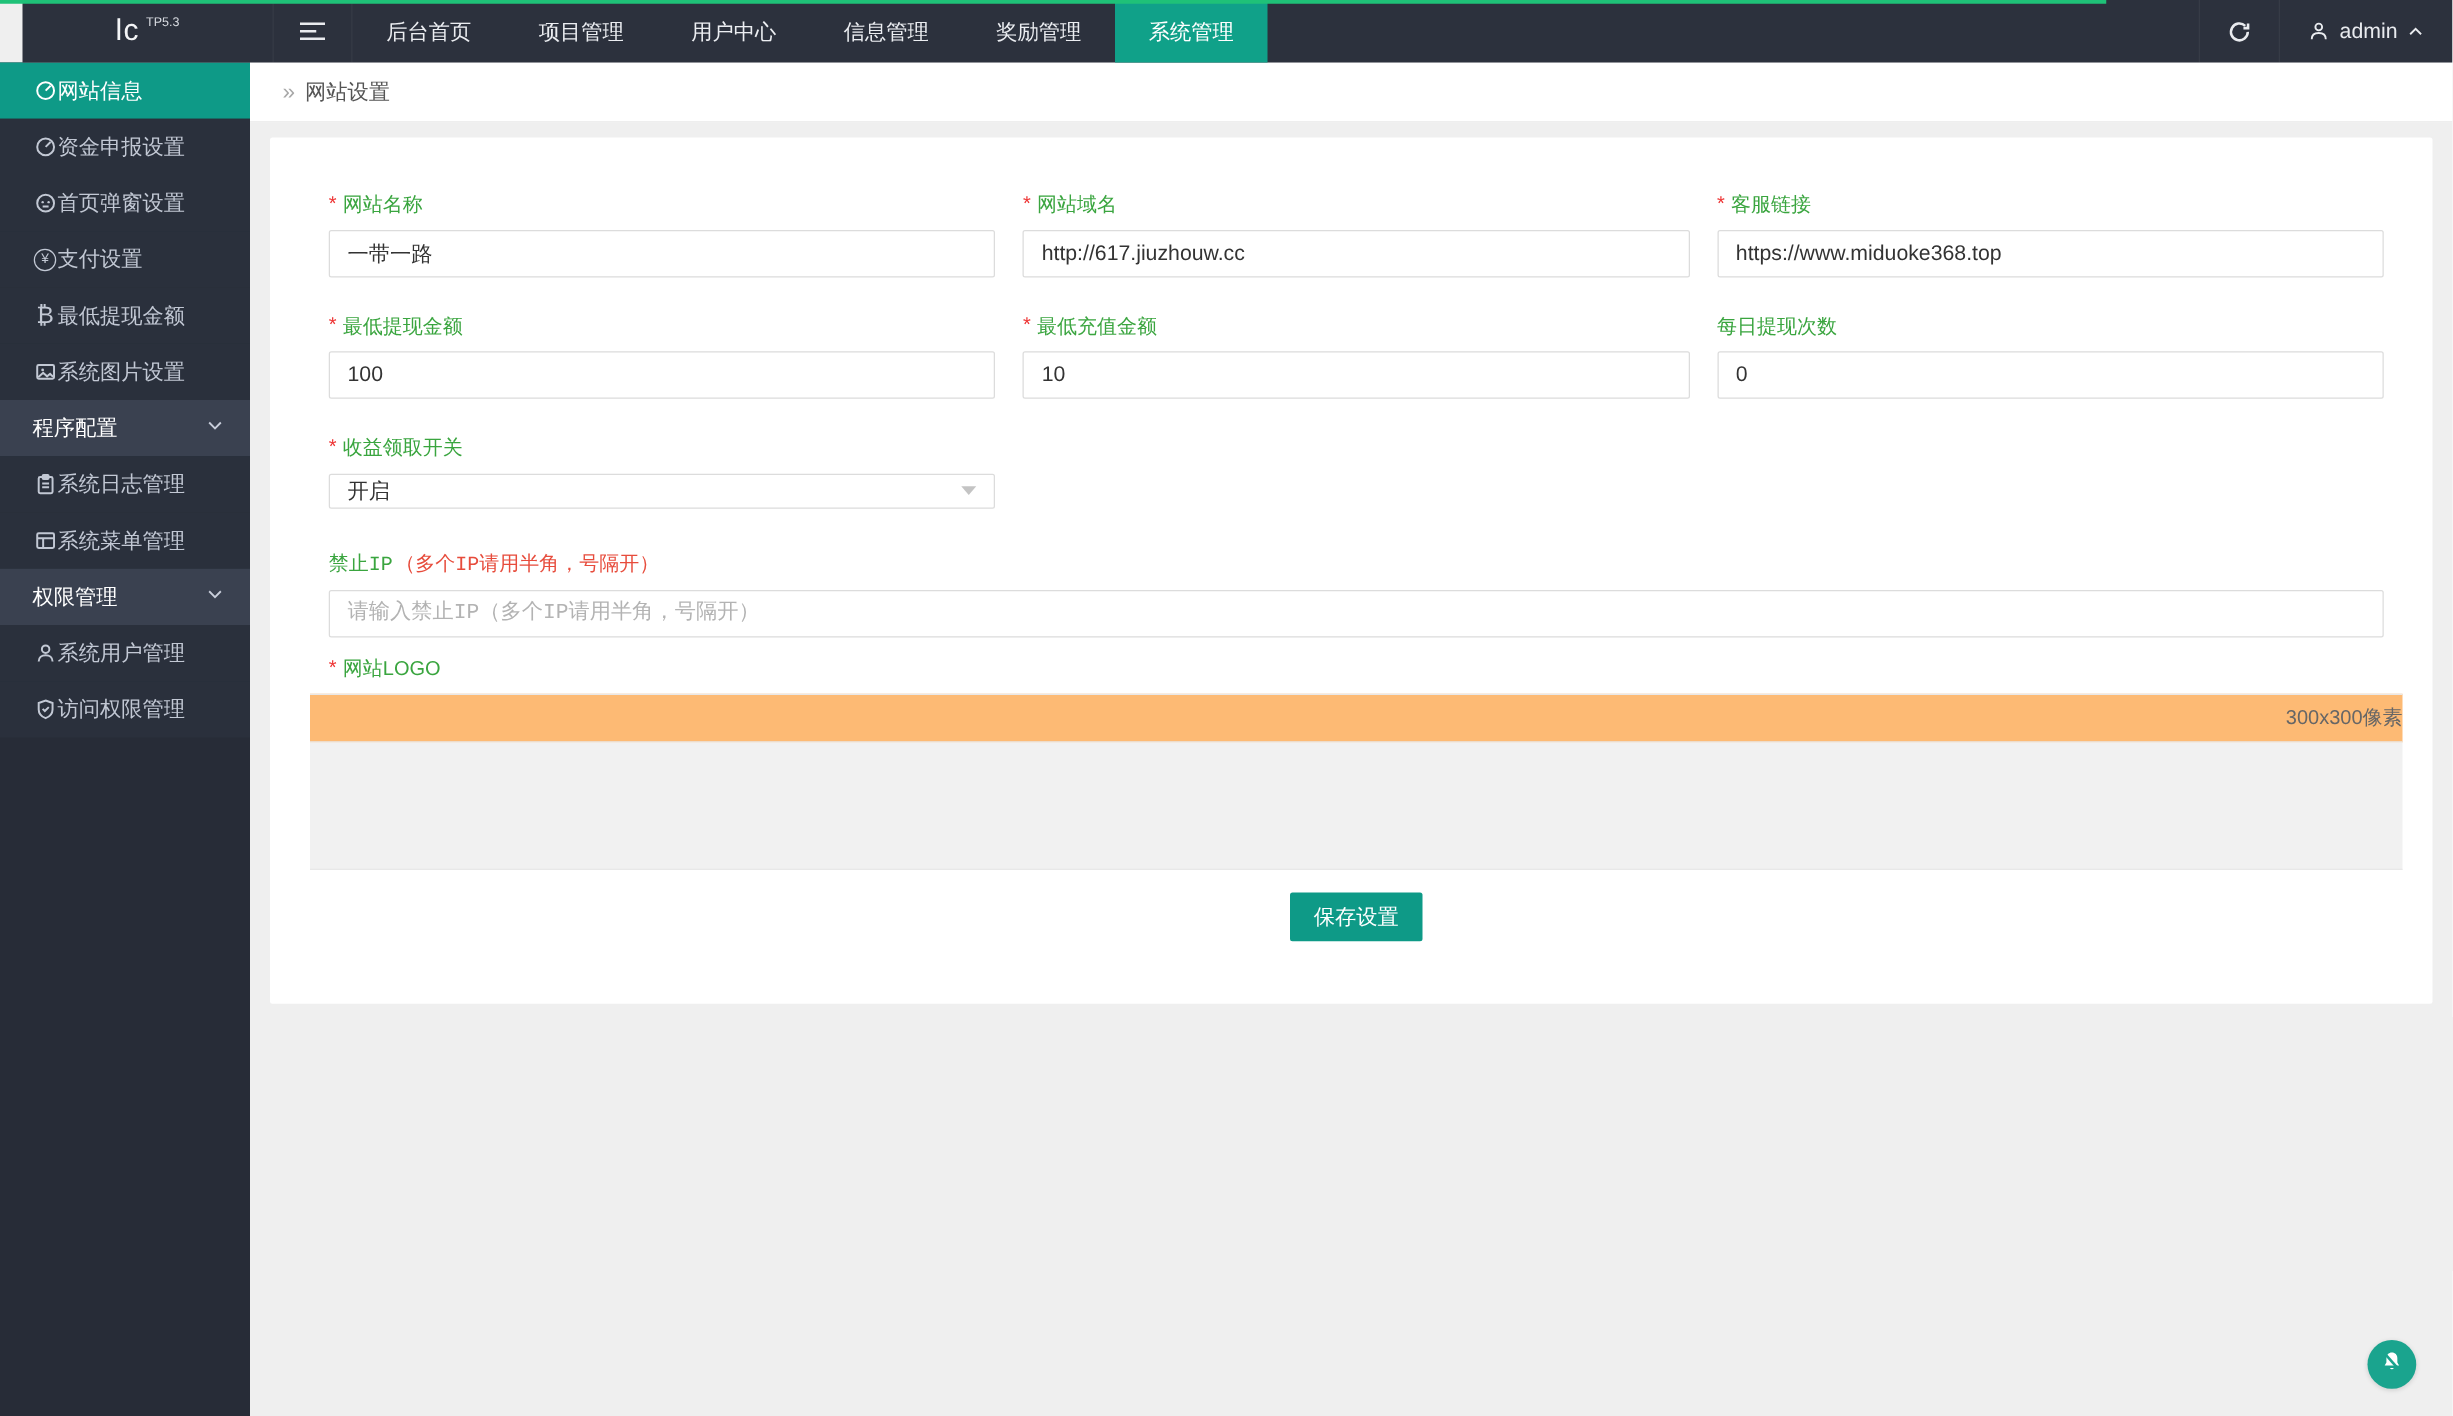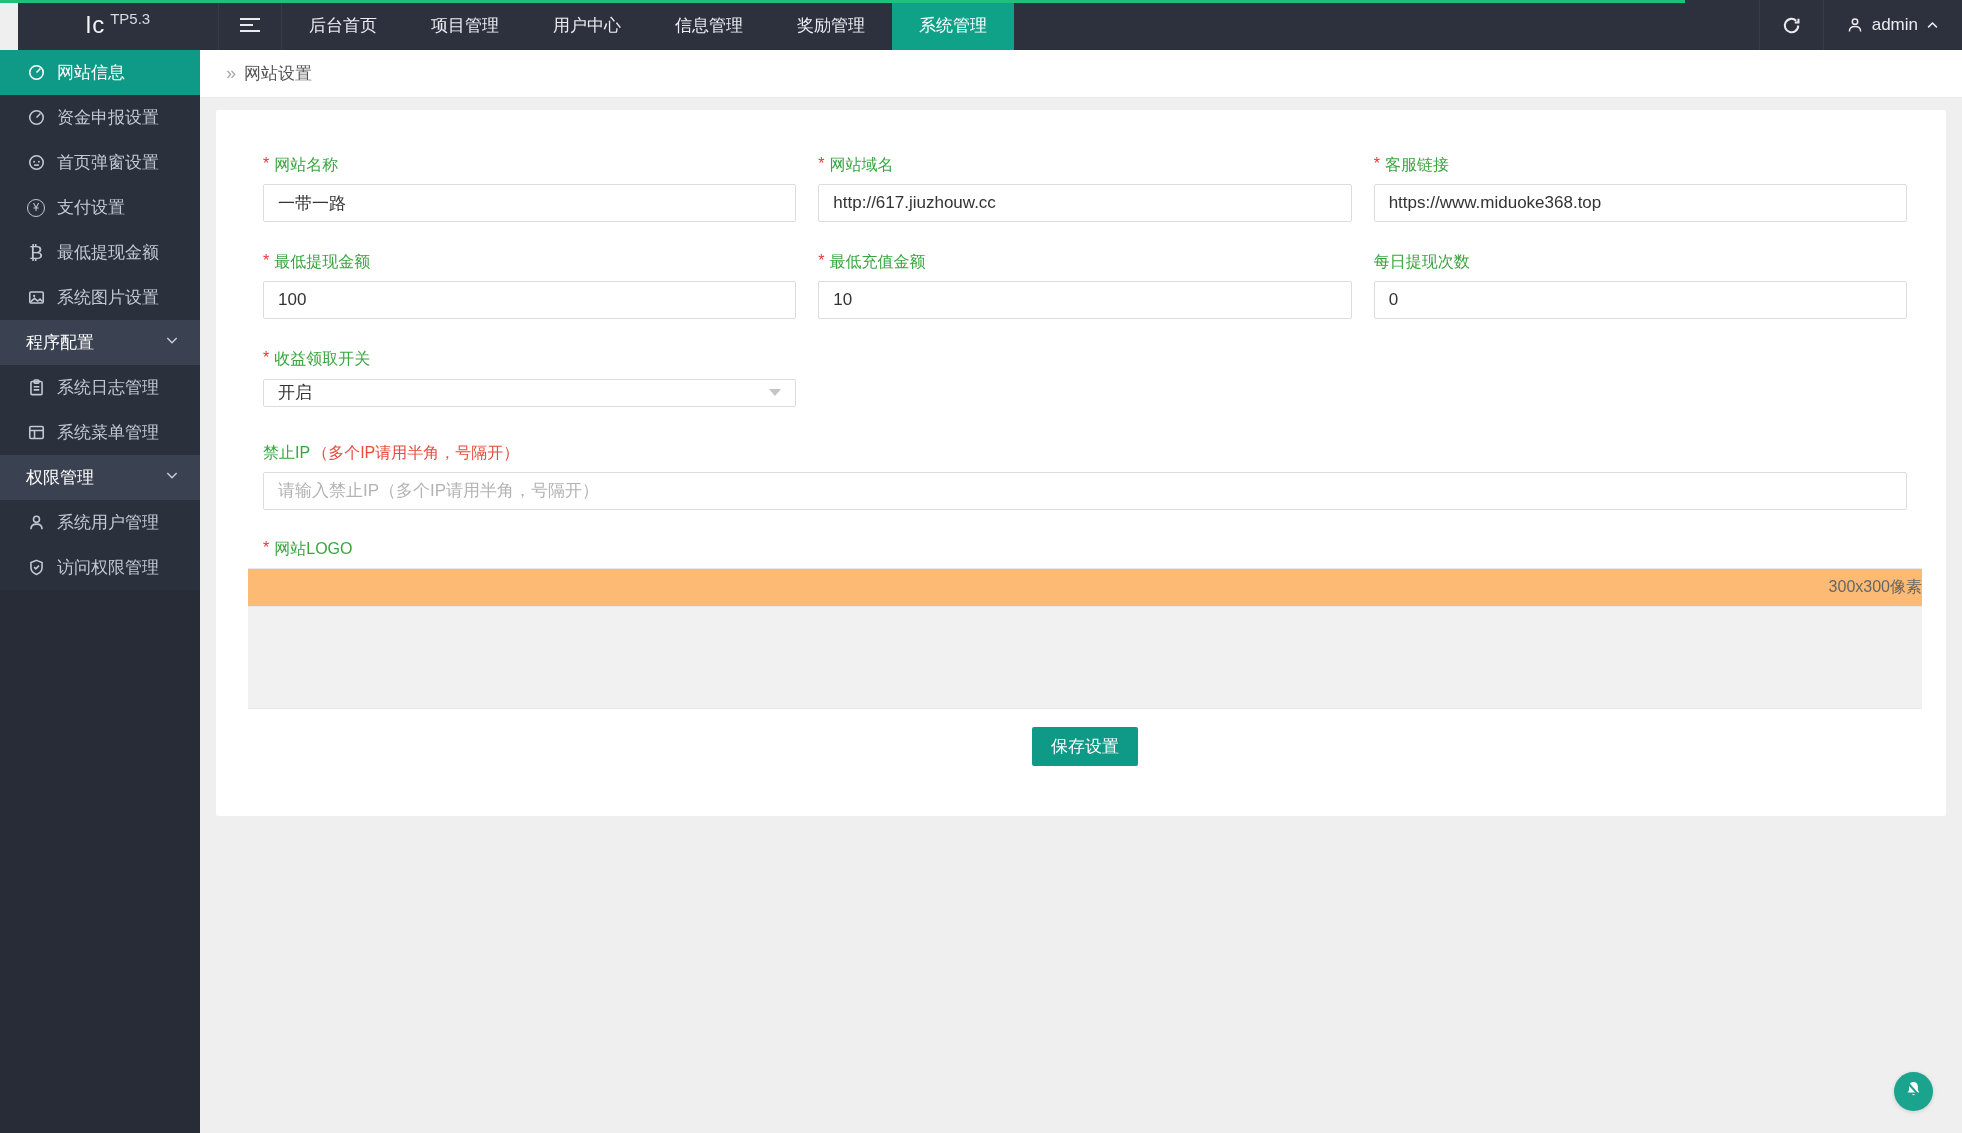--- a/index.html
+++ b/index.html
@@ -13,21 +13,21 @@
   
   .progress-line { position:absolute; top:0; left:0; height:3px; width:85.9%;
     background:#1fc178; z-index:60; }
 
   
   .header { position:absolute; top:0; left:18px; right:0; height:50px;
     background:#2c313d; display:flex; align-items:stretch; z-index:50; }
   .logo-cell { width:200px; display:flex; align-items:center; justify-content:center;
     color:#ffffff; }
   .logo-text { font-size:24px; letter-spacing:1px; color:#f4f5f7; }
-  .logo-ver { font-size:15px; color:#d7dae0; margin-left:5px; position:relative; top:-7px; }
+  .logo-ver { font-size:10px; color:#d7dae0; margin-left:5px; position:relative; top:-7px; }
   .burger-cell { width:64px; display:flex; align-items:center; justify-content:center;
     border-left:1px solid rgba(255,255,255,.05); border-right:1px solid rgba(255,255,255,.05);
     cursor:pointer; }
   .burger { width:20px; }
   .burger i { display:block; height:2px; background:#e9ebef; margin:4px 0; }
   .burger i.mid { width:13px; }
   .nav { display:flex; align-items:stretch; }
   .nav-item { display:flex; align-items:center; padding:0 27px; color:#eceef2;
     font-size:17px; cursor:pointer; }
   .nav-item.active { background:#10a189; color:#fff; }
@@ -36,21 +36,21 @@
     border-left:1px solid rgba(255,255,255,.05); cursor:pointer; }
   .hr-cell svg { display:block; }
   .user-name { margin:0 7px 0 8px; font-size:17px; }
 
   
   .sidebar { position:absolute; top:50px; left:0; bottom:0; width:200px;
     background:#272c37; z-index:40; }
   .side-section-header { height:45px; display:flex; align-items:center;
     background:#3a4150; color:#fff; font-size:17px; padding:0 20px 0 26px; cursor:pointer; }
   .side-section-header .chev { margin-left:auto; }
-  .side-item { height:45px; display:flex; align-items:center; gap:11px;
+  .side-item { height:45px; display:flex; align-items:center; 
     background:#2a303c; color:#c2c8d4; font-size:17px; padding:0 10px 0 26px; cursor:pointer; }
   .side-item.active { background:#0e9a87; color:#ffffff; }
   .side-item .ic { width:20px; height:20px; display:flex; align-items:center;
     justify-content:center; flex:none; }
   .side-item .ic svg { width:19px; height:19px; }
   .glyph-circle { width:18px; height:18px; border:1.6px solid currentColor; border-radius:50%;
     display:flex; align-items:center; justify-content:center; font-size:11px; line-height:1; }
   .glyph-btc { font-size:19px; line-height:1; }
 
   
@@ -74,21 +74,21 @@
     font-family:inherit; }
   .t-input::placeholder { color:#b3b3b3; }
 
   .select-box { width:533px; height:28px; border:1px solid #dcdcdc; border-radius:2px;
     padding:0 14px; display:flex; align-items:center; cursor:pointer; background:#fff;
     margin-bottom:36px; }
   .select-value { font-size:17px; color:#333; }
   .select-caret { margin-left:auto; width:0; height:0; border-left:6px solid transparent;
     border-right:6px solid transparent; border-top:7px solid #c4c4c4; }
 
-  .ip-row { margin-bottom:29px; }
+  .ip-row { margin-bottom:16px;font-family:Liberation Mono, monospace; }
 
   .upload-block { margin:0 -15px 18px -15px; cursor:pointer; }
   .upload-head { height:39px; background:#fdba74; border-top:1px solid #e8e8e8;
     border-bottom:1px solid #e8e8e8; display:flex; align-items:center; justify-content:flex-end;
     color:#666; font-size:16px; }
   .upload-body { height:102px; background:#f1f1f1; border-bottom:1px solid #e8e8e8; }
 
   .btn-row { display:flex; justify-content:center; }
   .save-btn { min-width:94px; height:39px; background:#0e9a87; color:#fff; border:none;
     border-radius:2px; font-size:17px; padding:0 19px; cursor:pointer; font-family:inherit; }

